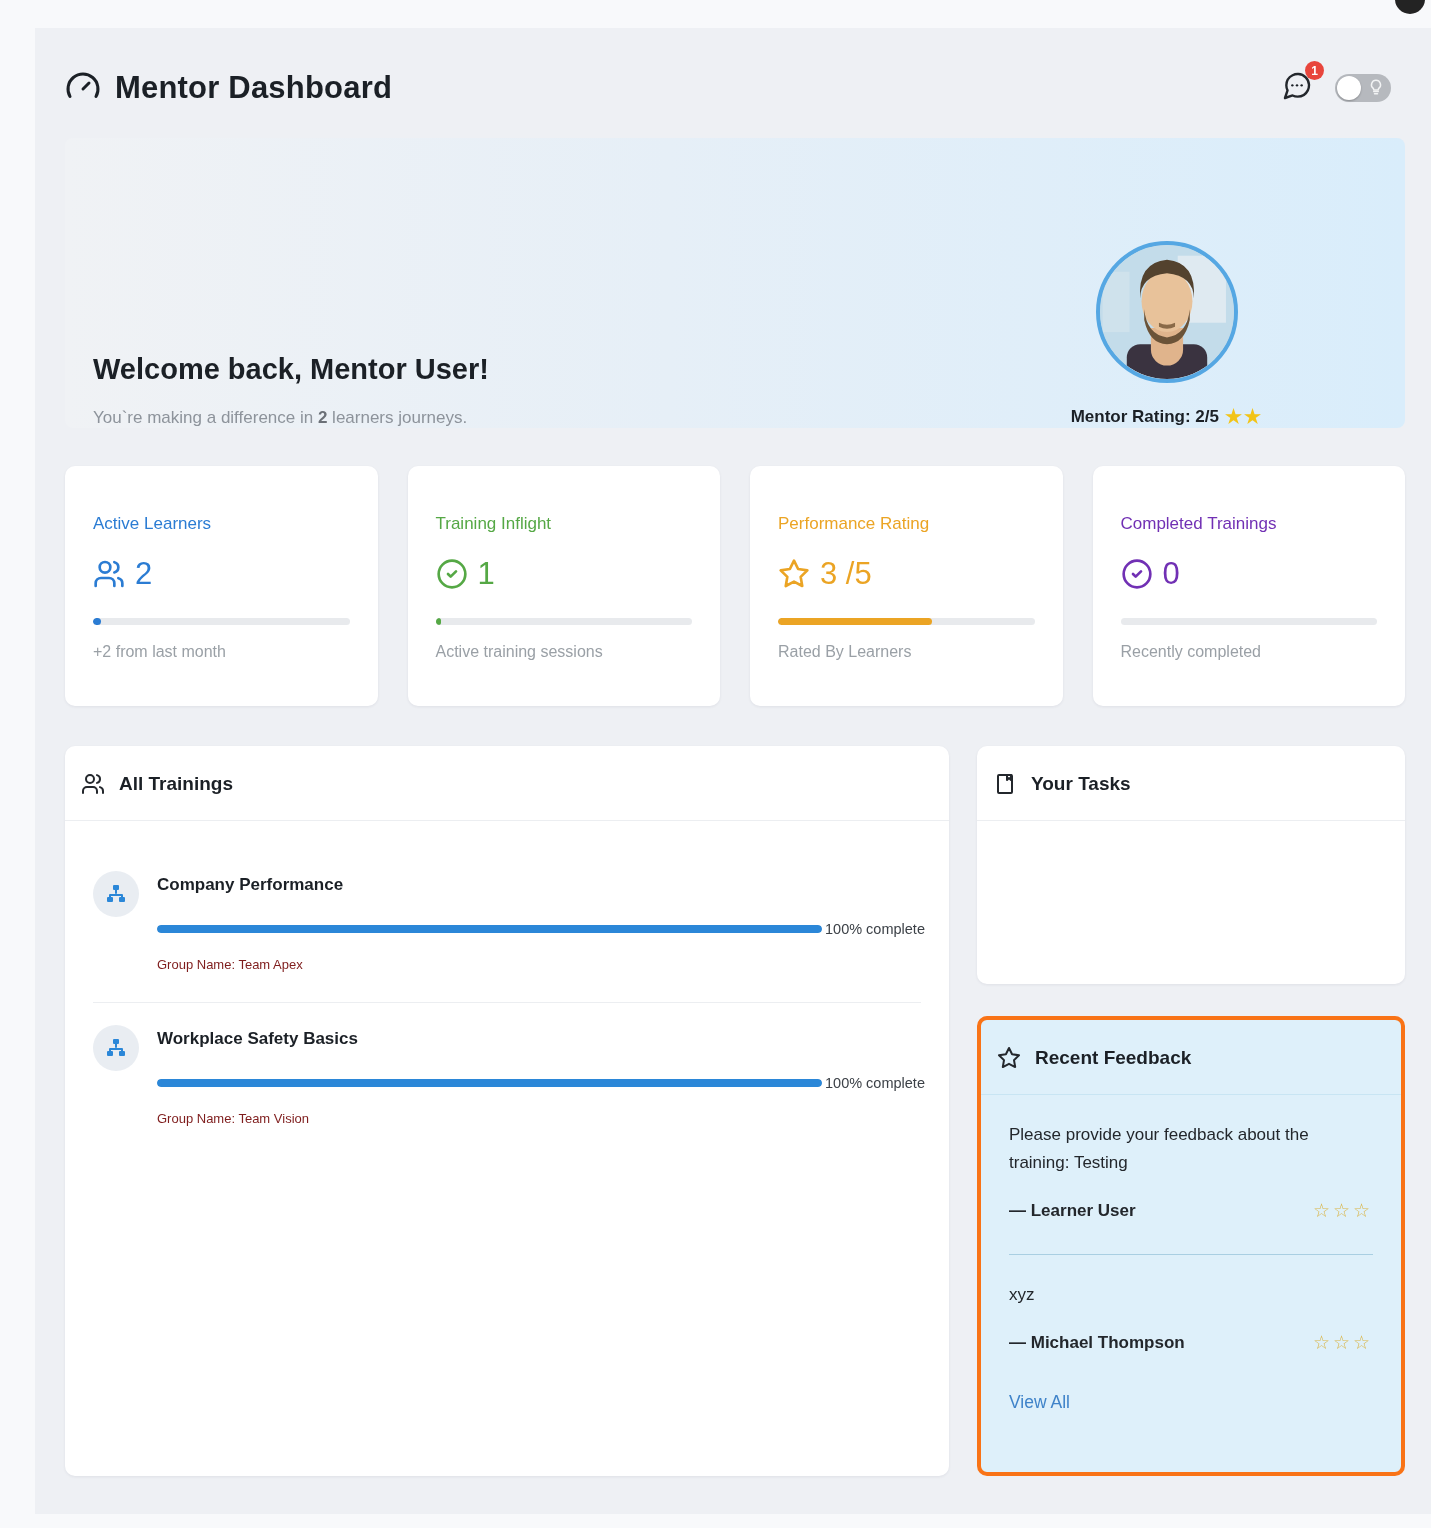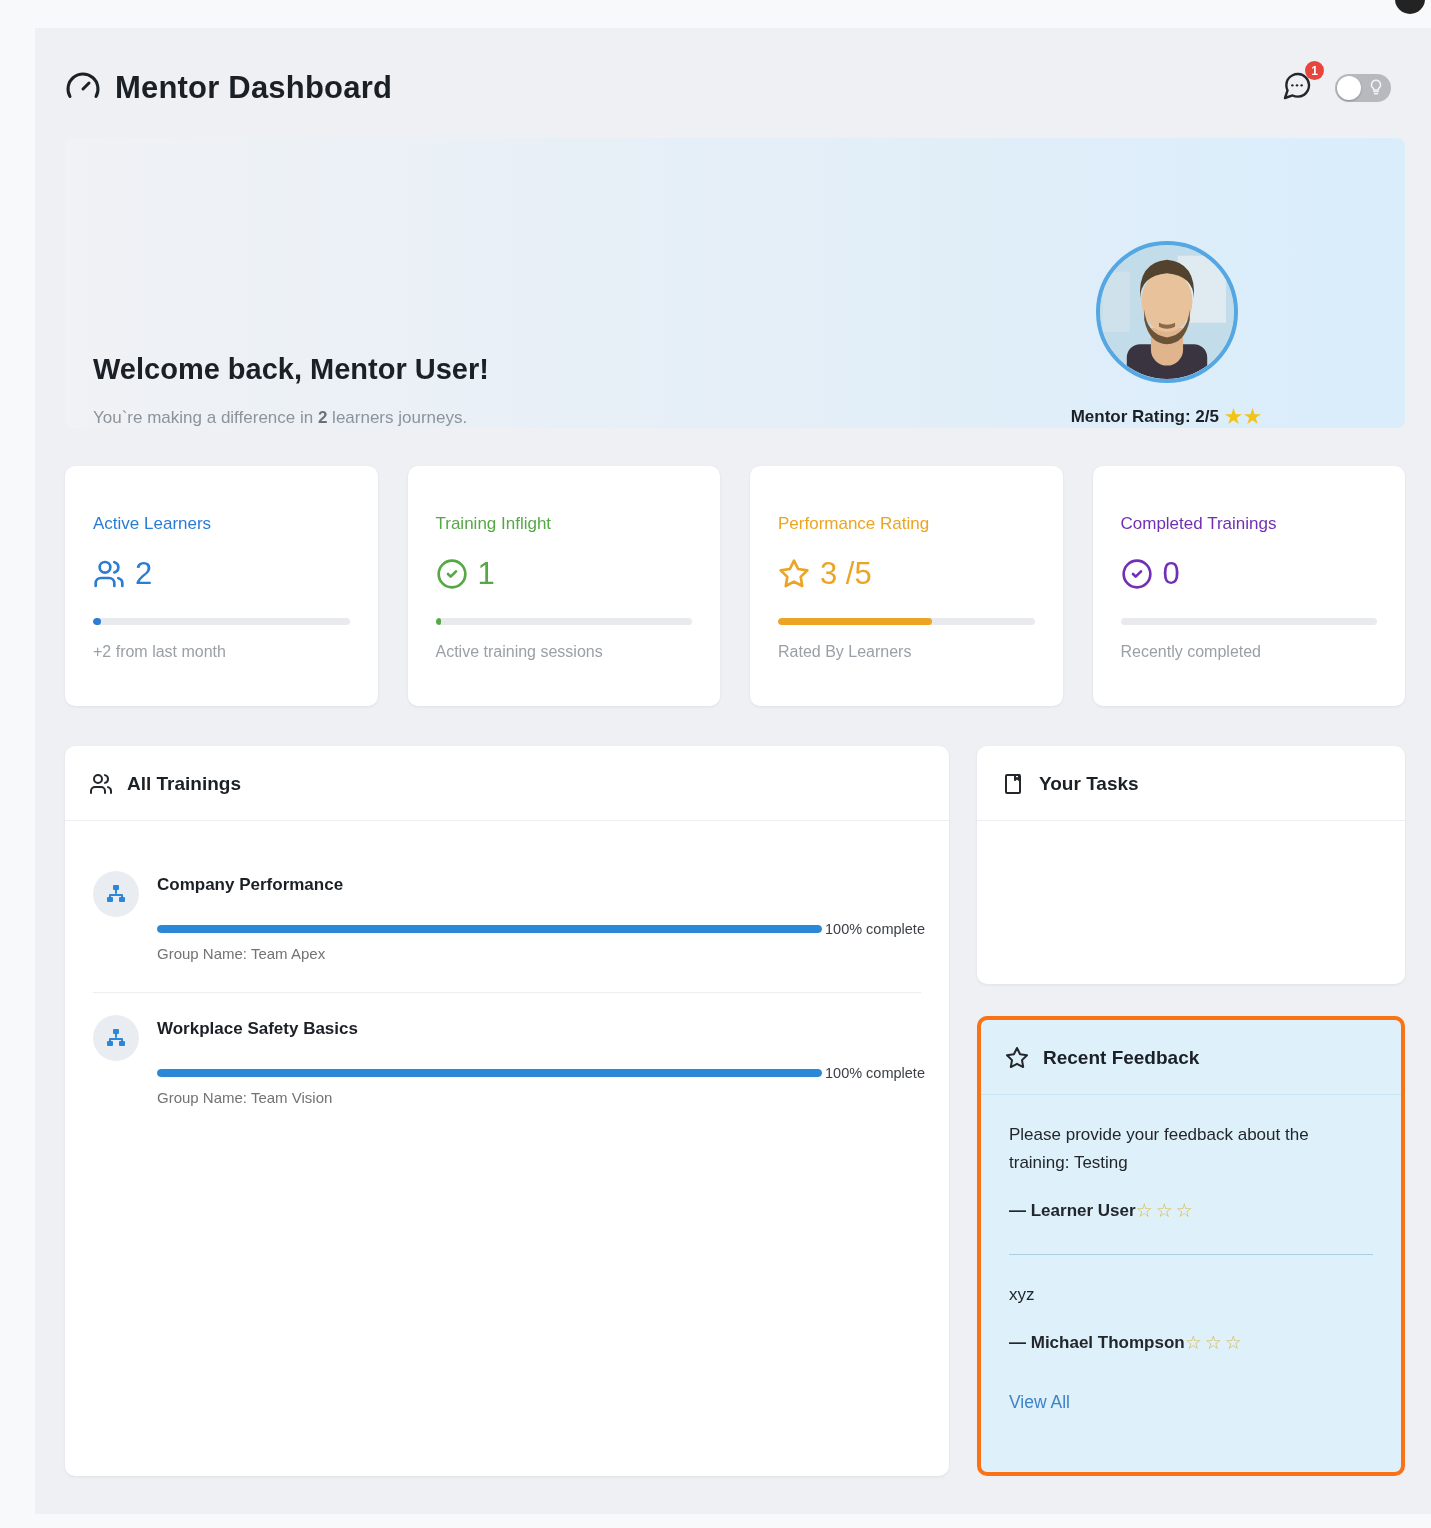--- a/index.html
+++ b/index.html
@@ -78,55 +78,55 @@
   .stat-caption{ margin-top:18px; font-size:16px; color:#9aa0a6; }
   .c-blue{ color:#2b7cd3; } .f-blue{ background:#2b7cd3; }
   .c-green{ color:#55a845; } .f-green{ background:#55a845; }
   .c-amber{ color:#eba424; } .f-amber{ background:#eba424; }
   .c-purple{ color:#7130b4; } .f-purple{ background:#7130b4; }
   
   .main-grid{ display:grid; grid-template-columns:1fr 428px; gap:28px; margin-top:40px; align-items:start; }
   .card{ background:#fff; border-radius:10px; box-shadow:0 1px 3px rgba(25,35,50,.07); }
   .card-header{
     display:flex; align-items:center; gap:14px;
-    padding:26px 26px 24px 24px; border-bottom:1px solid #eceef1;
+    padding:26px 26px 24px 16px; border-bottom:1px solid #eceef1;
   }
   .card-header svg{ width:24px; height:24px; stroke:#23272c; }
   .card-title{ font-size:19px; font-weight:700; }
   .trainings-card{ min-height:730px; }
   .training-list{ padding:28px 28px 0 28px; }
   .training-item{ padding:22px 0 30px 0; border-bottom:1px solid #eceef1; }
   .training-item:last-child{ border-bottom:none; }
   .training-top{ display:flex; align-items:flex-start; gap:18px; }
   .training-badge{
     width:46px; height:46px; border-radius:50%; background:#e9edf2; flex:0 0 46px;
     display:flex; align-items:center; justify-content:center;
   }
   .training-badge svg{ width:24px; height:24px; }
   .training-body{ flex:1; padding-top:4px; }
   .training-name{ font-size:17px; font-weight:700; }
   .training-progress-row{ display:flex; align-items:center; margin-top:26px; gap:3px; }
   .training-bar{ flex:1; height:8px; border-radius:5px; background:#e8eaed; overflow:hidden; }
   .training-bar-fill{ height:100%; border-radius:5px; background:#2b87d8; }
   .training-pct{ font-size:14.5px; color:#3c4147; white-space:nowrap; width:96px; }
-  .training-group{ margin-top:8px; font-size:15px; color:#737373; }
+  .training-group{ margin-top:20px; font-size:13px; color:#7f1d1d; }
   
   .tasks-card{ height:238px; }
   .tasks-body{ padding:34px 20px; text-align:center; }
   .task-link{ display:block; color:#3f83c9; font-size:17px; line-height:2.1; cursor:pointer; text-decoration:none; }
   
   .feedback-card{
     margin-top:32px; min-height:460px;
     background:#def0fa; border:4px solid #f97316; border-radius:10px;
   }
   .feedback-card .card-header{ border-bottom:1px solid #c8e5f3; }
   .feedback-body{ padding:26px 28px 0 28px; }
   .feedback-item{ padding-bottom:8px; }
   .feedback-text{ font-size:17px; color:#23272c; line-height:1.65; }
-  .feedback-meta{ display:flex; align-items:center; justify-content:flex-start; margin-top:22px; }
+  .feedback-meta{ display:flex; align-items:center; justify-content:space-between; margin-top:22px; }
   .feedback-author{ font-size:17px; font-weight:700; color:#23272c; }
   .feedback-stars{ color:#d9b64a; font-size:19px; letter-spacing:3px; }
   .feedback-divider{ border:none; border-top:1px solid #a9cfe2; margin:24px 0 26px 0; }
   .view-all-link{ display:inline-block; margin-top:30px; color:#3f83c9; font-size:17.5px; cursor:pointer; }
 </style>
 </head>
 <body>
 
 <div class="top-partial-avatar"></div>
 

